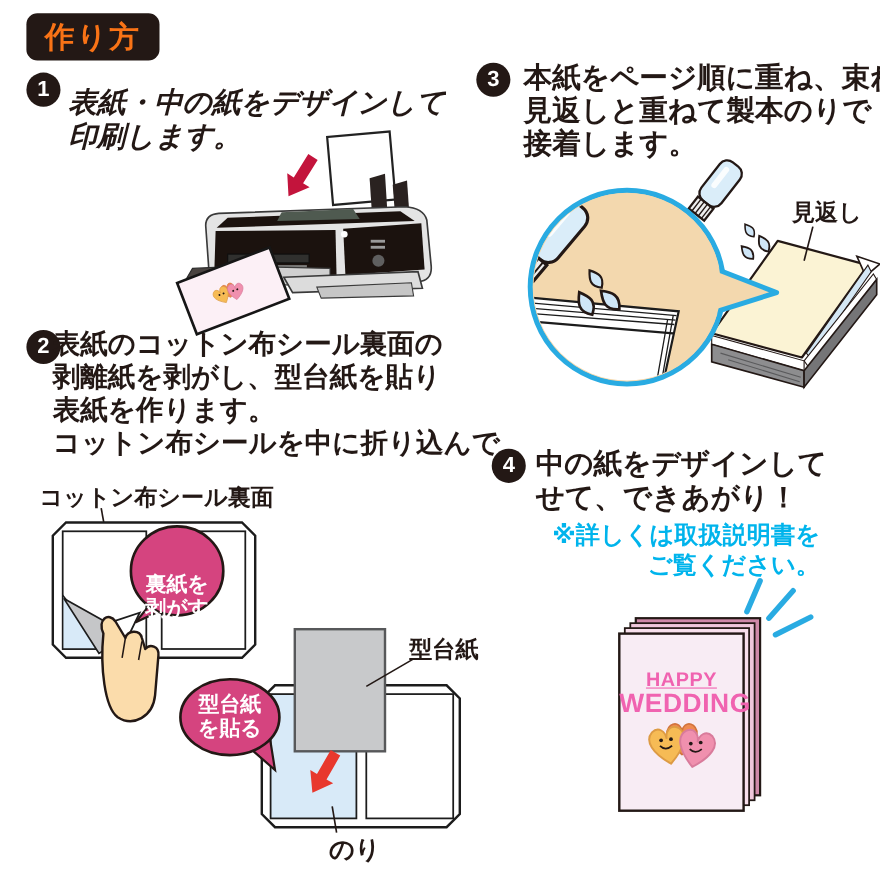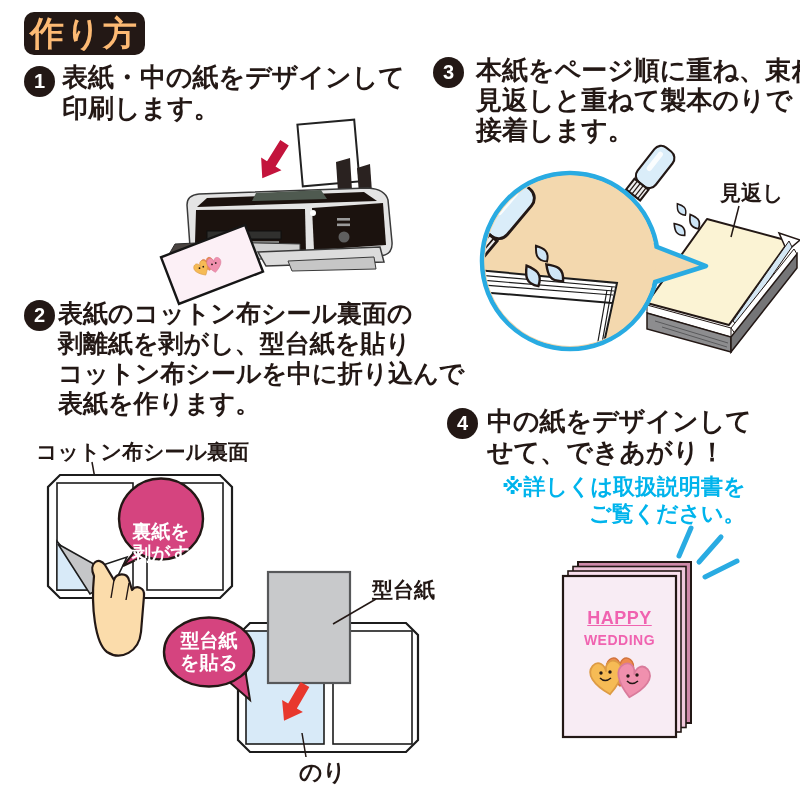--- a/index.html
+++ b/index.html
@@ -2,35 +2,35 @@
 <html><head>
 <meta charset="utf-8">
 <style>
   html,body{margin:0;padding:0;background:#fff;}
   #canvas{position:relative;width:800px;height:800px;background:#ffffff;overflow:hidden;
           font-family:"Liberation Sans","DejaVu Sans",sans-serif;}
   #art{position:absolute;left:0;top:0;}
   .abs{position:absolute;}
   .title-badge{left:24px;top:12px;width:121px;height:43px;background:#231815;border-radius:10px;
                display:flex;align-items:center;justify-content:center;}
-  .title-badge span{color:#fdba74;font-size:34px;font-weight:bold;letter-spacing:2px;font-family:Liberation Serif, serif;}
+  .title-badge span{color:#f97316;font-size:27px;font-weight:bold;letter-spacing:2px;font-family:Liberation Serif, serif;}
   .num-circle{width:31px;height:31px;border-radius:50%;background:#231815;color:#fff;
               font-weight:bold;font-size:20px;display:flex;align-items:center;justify-content:center;}
   .step-text{color:#231815;font-weight:bold;}
   .step-text div{white-space:nowrap;}
   .s1{font-size:26px;line-height:31px;}
   .s2{font-size:25px;line-height:30px;}
   .s3{font-size:26px;line-height:30px;}
   .s4{font-size:26px;line-height:31px;}
   .note-text{color:#00b4ec;font-weight:bold;font-size:22px;line-height:27px;}
   .small-label{color:#231815;font-weight:bold;font-size:21px;white-space:nowrap;}
   .bubble-text{color:#fff;font-weight:bold;font-size:19px;line-height:21.5px;text-align:center;}
   .card-title{color:#f063b0;font-weight:bold;text-align:center;letter-spacing:0.5px;}
   .card-title.l1{font-size:18px;line-height:21px;}
-  .card-title.l2{font-size:14px;line-height:22px;}
+  .card-title.l2{font-size:24px;line-height:22px;}
 </style>
 </head>
 <body>
 
 <div id="canvas">
 
   <svg id="art" width="800" height="800" viewBox="0 0 800 800">
     <defs>
       <path id="heart" d="M0,13 C-11,4 -15,-5 -9,-10 C-4,-13.5 0,-9 0,-4 C0,-9 4,-13.5 9,-10 C15,-5 11,4 0,13 Z"></path>
       <path id="drop" d="M0,-8 C4.5,-2 7.5,3 0,9.5 C-7.5,3 -4.5,-2 0,-8 Z"></path>
@@ -159,33 +159,33 @@
     </g>
   </svg>
 
   <div class="abs title-badge">
     <span>作り方</span>
   </div>
 
   <div class="abs num-circle" style="left:24px;top:66px;">
     <span>1</span>
   </div>
-  <div class="abs step-text s1" style="left:62px;top:62px;">
+  <div class="abs step-text s1" style="left:62px;top:78px;font-style:italic;">
     <div>表紙・中の紙をデザインして</div>
     <div>印刷します。</div>
   </div>
 
   <div class="abs num-circle" style="left:24px;top:300px;">
     <span>2</span>
   </div>
-  <div class="abs step-text s2" style="left:58px;top:298px;">
+  <div class="abs step-text s2" style="left:48px;top:298px;">
     <div>表紙のコットン布シール裏面の</div>
     <div>剥離紙を剥がし、型台紙を貼り</div>
+    <div>表紙を作ります。</div>
     <div>コットン布シールを中に折り込んで</div>
-    <div>表紙を作ります。</div>
   </div>
 
   <div class="abs num-circle" style="left:433px;top:57px;">
     <span>3</span>
   </div>
   <div class="abs step-text s3" style="left:476px;top:55px;">
     <div>本紙をページ順に重ね、束ねて</div>
     <div>見返しと重ねて製本のりで</div>
     <div>接着します。</div>
   </div>

